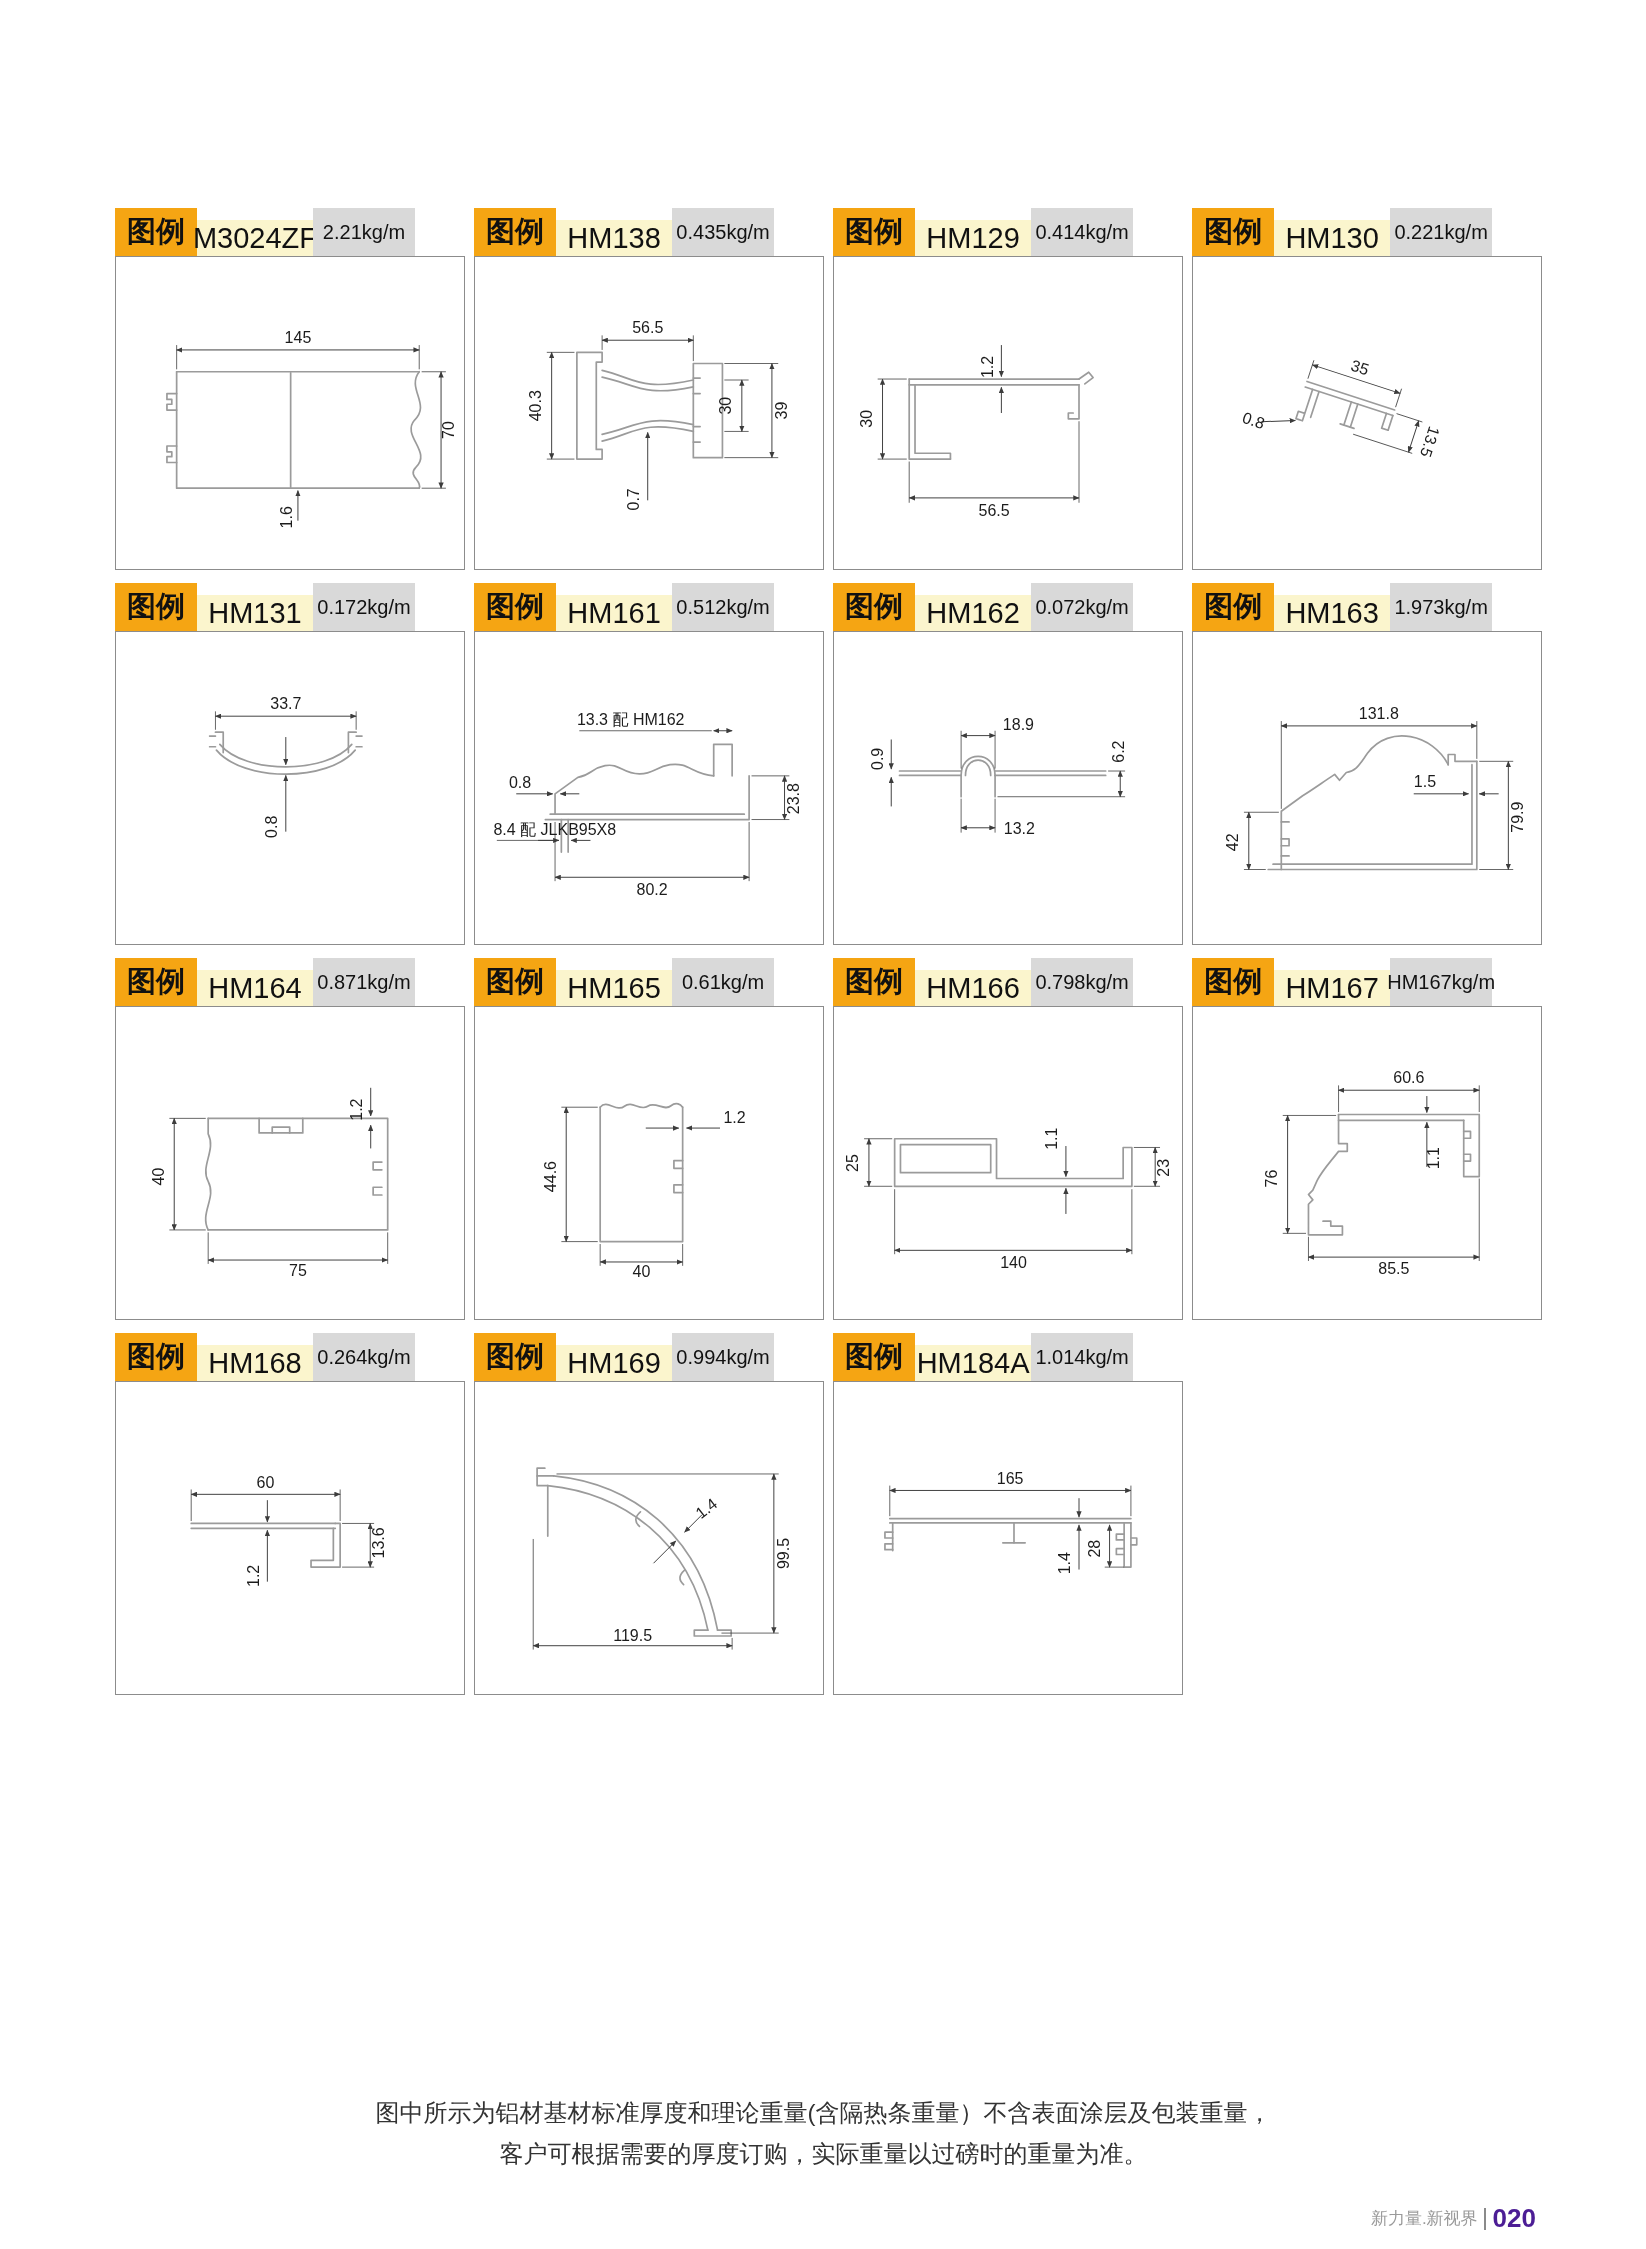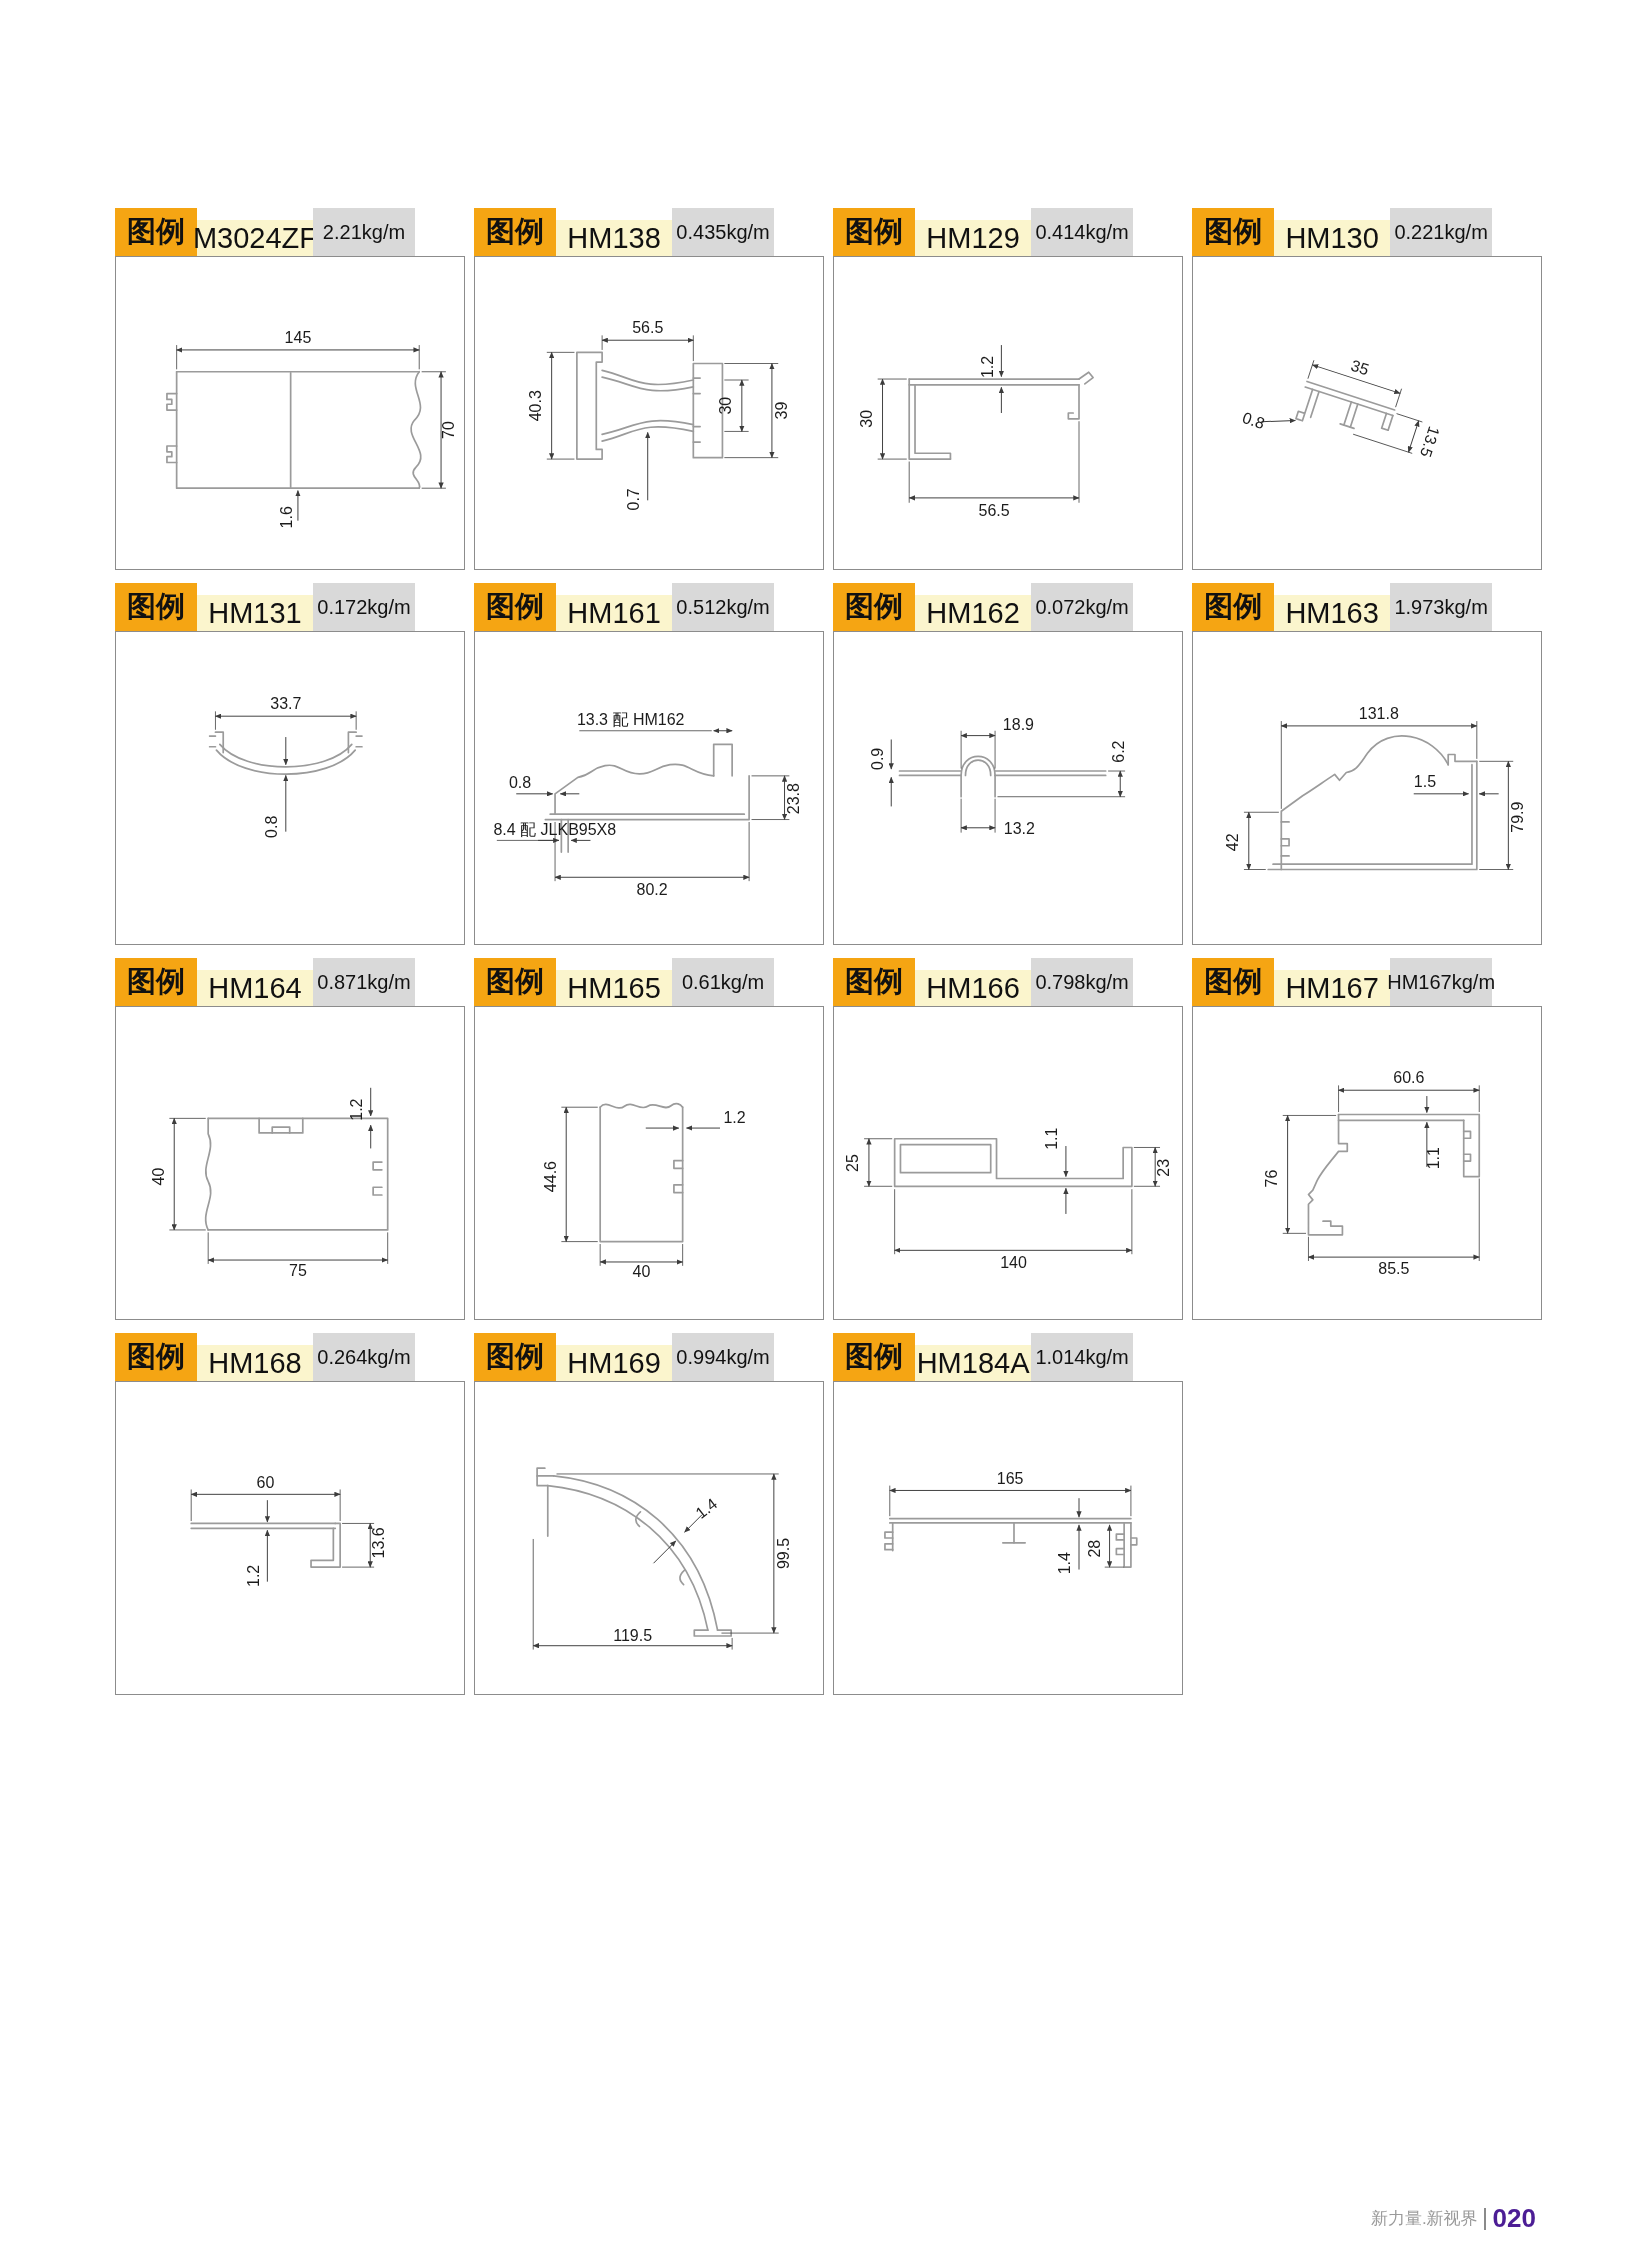--- a/index.html
+++ b/index.html
@@ -556,20 +556,22 @@
           <text class="tm" x="363" y="128">165</text>
           <text class="tm" x="487" y="292" transform="rotate(-90 487 292)">1.4</text>
           <text class="tm" x="548" y="262" transform="rotate(-90 548 262)">28</text>
         </svg>
       </div>
     </section>
 
   </div>
 
   <div class="note">
+    <div>图中所示为铝材基材标准厚度和理论重量(含隔热条重量）不含表面涂层及包装重量，</div>
+    <div>客户可根据需要的厚度订购，实际重量以过磅时的重量为准。</div>
   </div>
 
   <div class="pgfoot">
     <span class="brand">新力量.新视界</span>
     <span class="sep"></span>
     <span class="pgnum">020</span>
   </div>
 </div>
 
 

